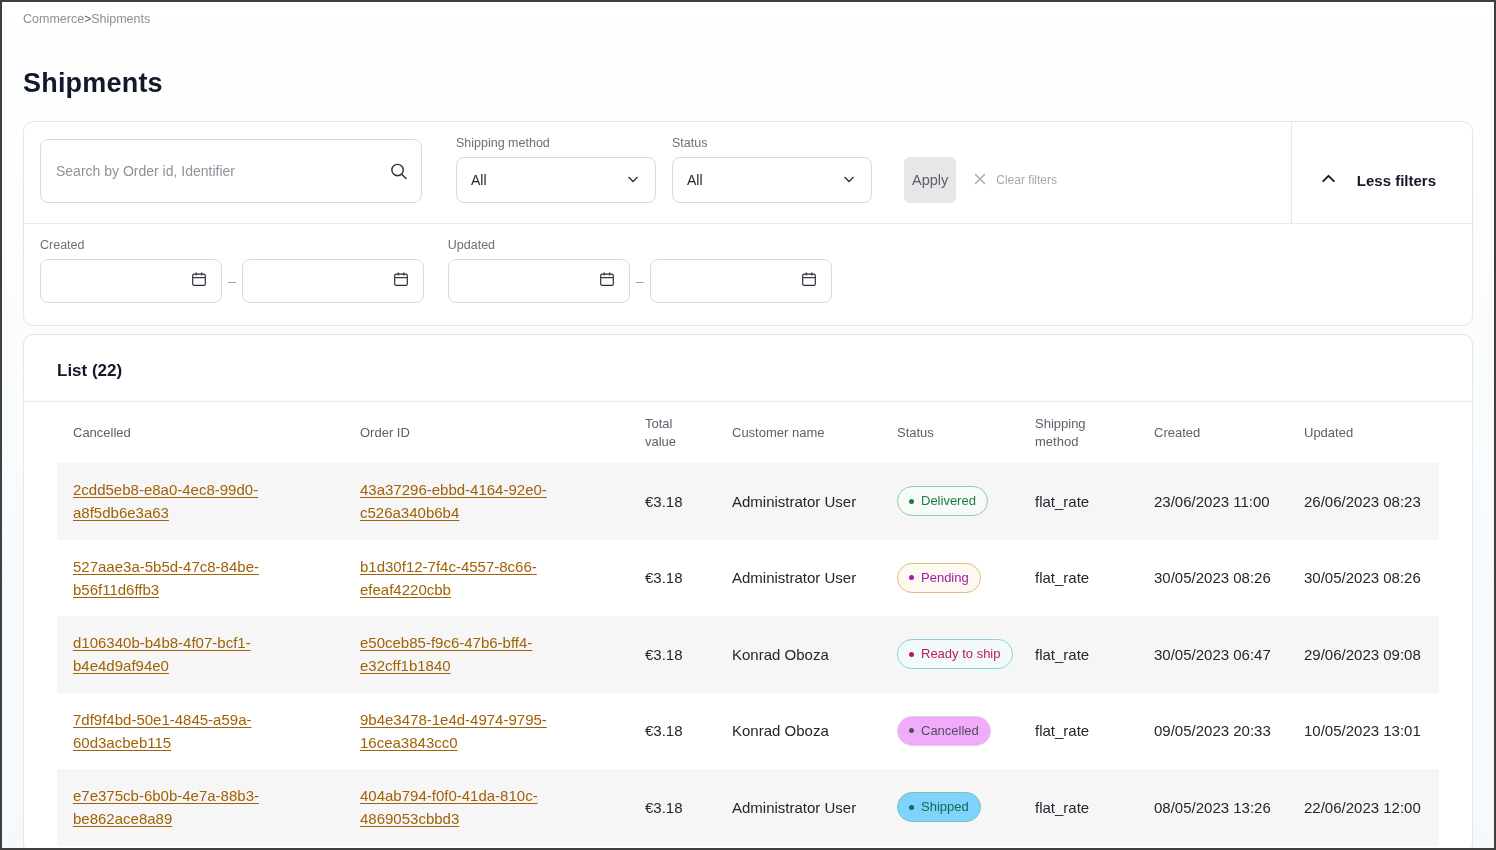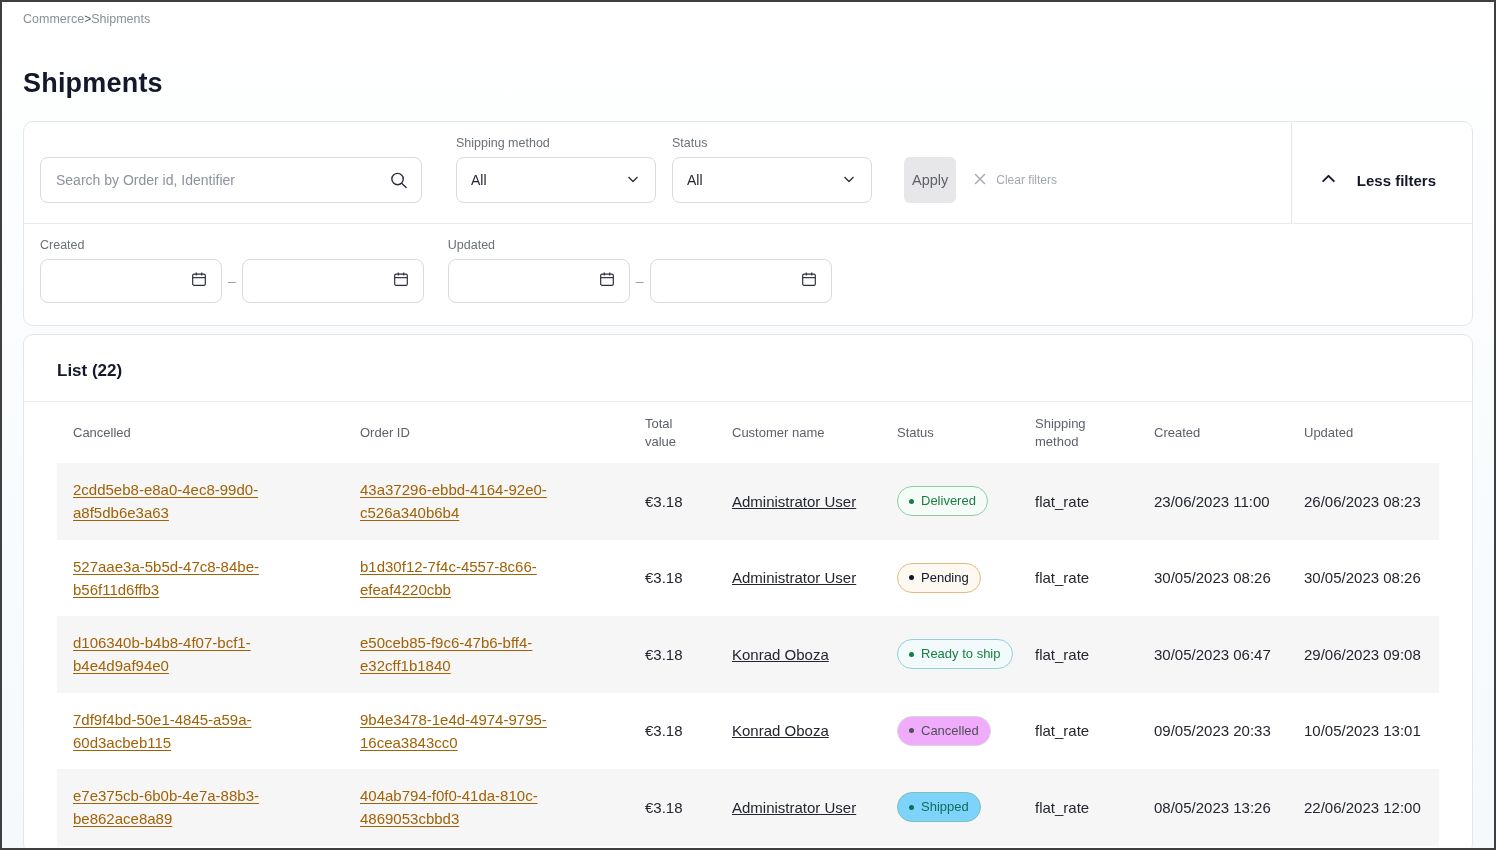--- a/index.html
+++ b/index.html
@@ -44,21 +44,21 @@
     padding: 14px 16px 20px 16px;
   }
   .field-label {
     font-size: 12.5px;
     color: #6b7079;
     margin-bottom: 7px;
     display: block;
   }
   .search-group { width: 382px; margin-right: 34px; position: relative; }
   .search-input {
-    width: 100%; height: 46px;
+    width: 100%; height: 64px;
     border: 1px solid #d7dadd;
     border-radius: 8px;
     padding: 0 42px 0 15px;
     font-size: 14px;
     color: #23262e;
     font-family: inherit;
     outline: none;
     background: #fff;
   }
   .search-input::placeholder { color: #8d929b; }
@@ -169,21 +169,21 @@
     line-height: 1.35;
   }
   table.shipments td {
     font-size: 15px;
     color: #23262e;
     padding: 15px 16px;
     vertical-align: middle;
     line-height: 1.55;
   }
   tbody tr:nth-child(odd) { background: #f6f6f7; }
-  td.customer { padding-right: 52px; text-decoration: underline; }
+  td.customer { padding-right: 52px; }
   td.datecell { padding-right: 30px; }
   a.id-link {
     color: #a16207;
     text-decoration: underline;
     text-underline-offset: 2px;
     text-decoration-thickness: 1px;
   }
   
   .badge {
     display: inline-flex;
@@ -195,22 +195,22 @@
     border: 1px solid transparent;
     white-space: nowrap;
   }
   .badge::before {
     content: '';
     width: 5px; height: 5px;
     border-radius: 50%;
     background: currentColor;
   }
   .badge[data-variant="delivered"] { color: #1b7d44; border-color: #93cba8; background: #f5fbf7; }
-  .badge[data-variant="pending"]   { color: #0f172a; border-color: #e2bc80; background: #fdf8f0; }
-  .badge[data-variant="ready"]     { color: #15803d; border-color: #8fd0da; background: #f3fafb; }
+  .badge[data-variant="pending"]   { color: #a21caf; border-color: #e2bc80; background: #fdf8f0; }
+  .badge[data-variant="ready"]     { color: #be185d; border-color: #8fd0da; background: #f3fafb; }
   .badge[data-variant="cancelled"] { color: #4f5158; border-color: #d6d7db; background: #f0abfc; }
   .badge[data-variant="shipped"]   { color: #0e6e57; border-color: #7cc2ad; background: #7dd3fc; }
 </style>
 </head>
 <body>
 
 <div class="viewport">
 
   <nav class="breadcrumb">
     <span>Commerce</span>

